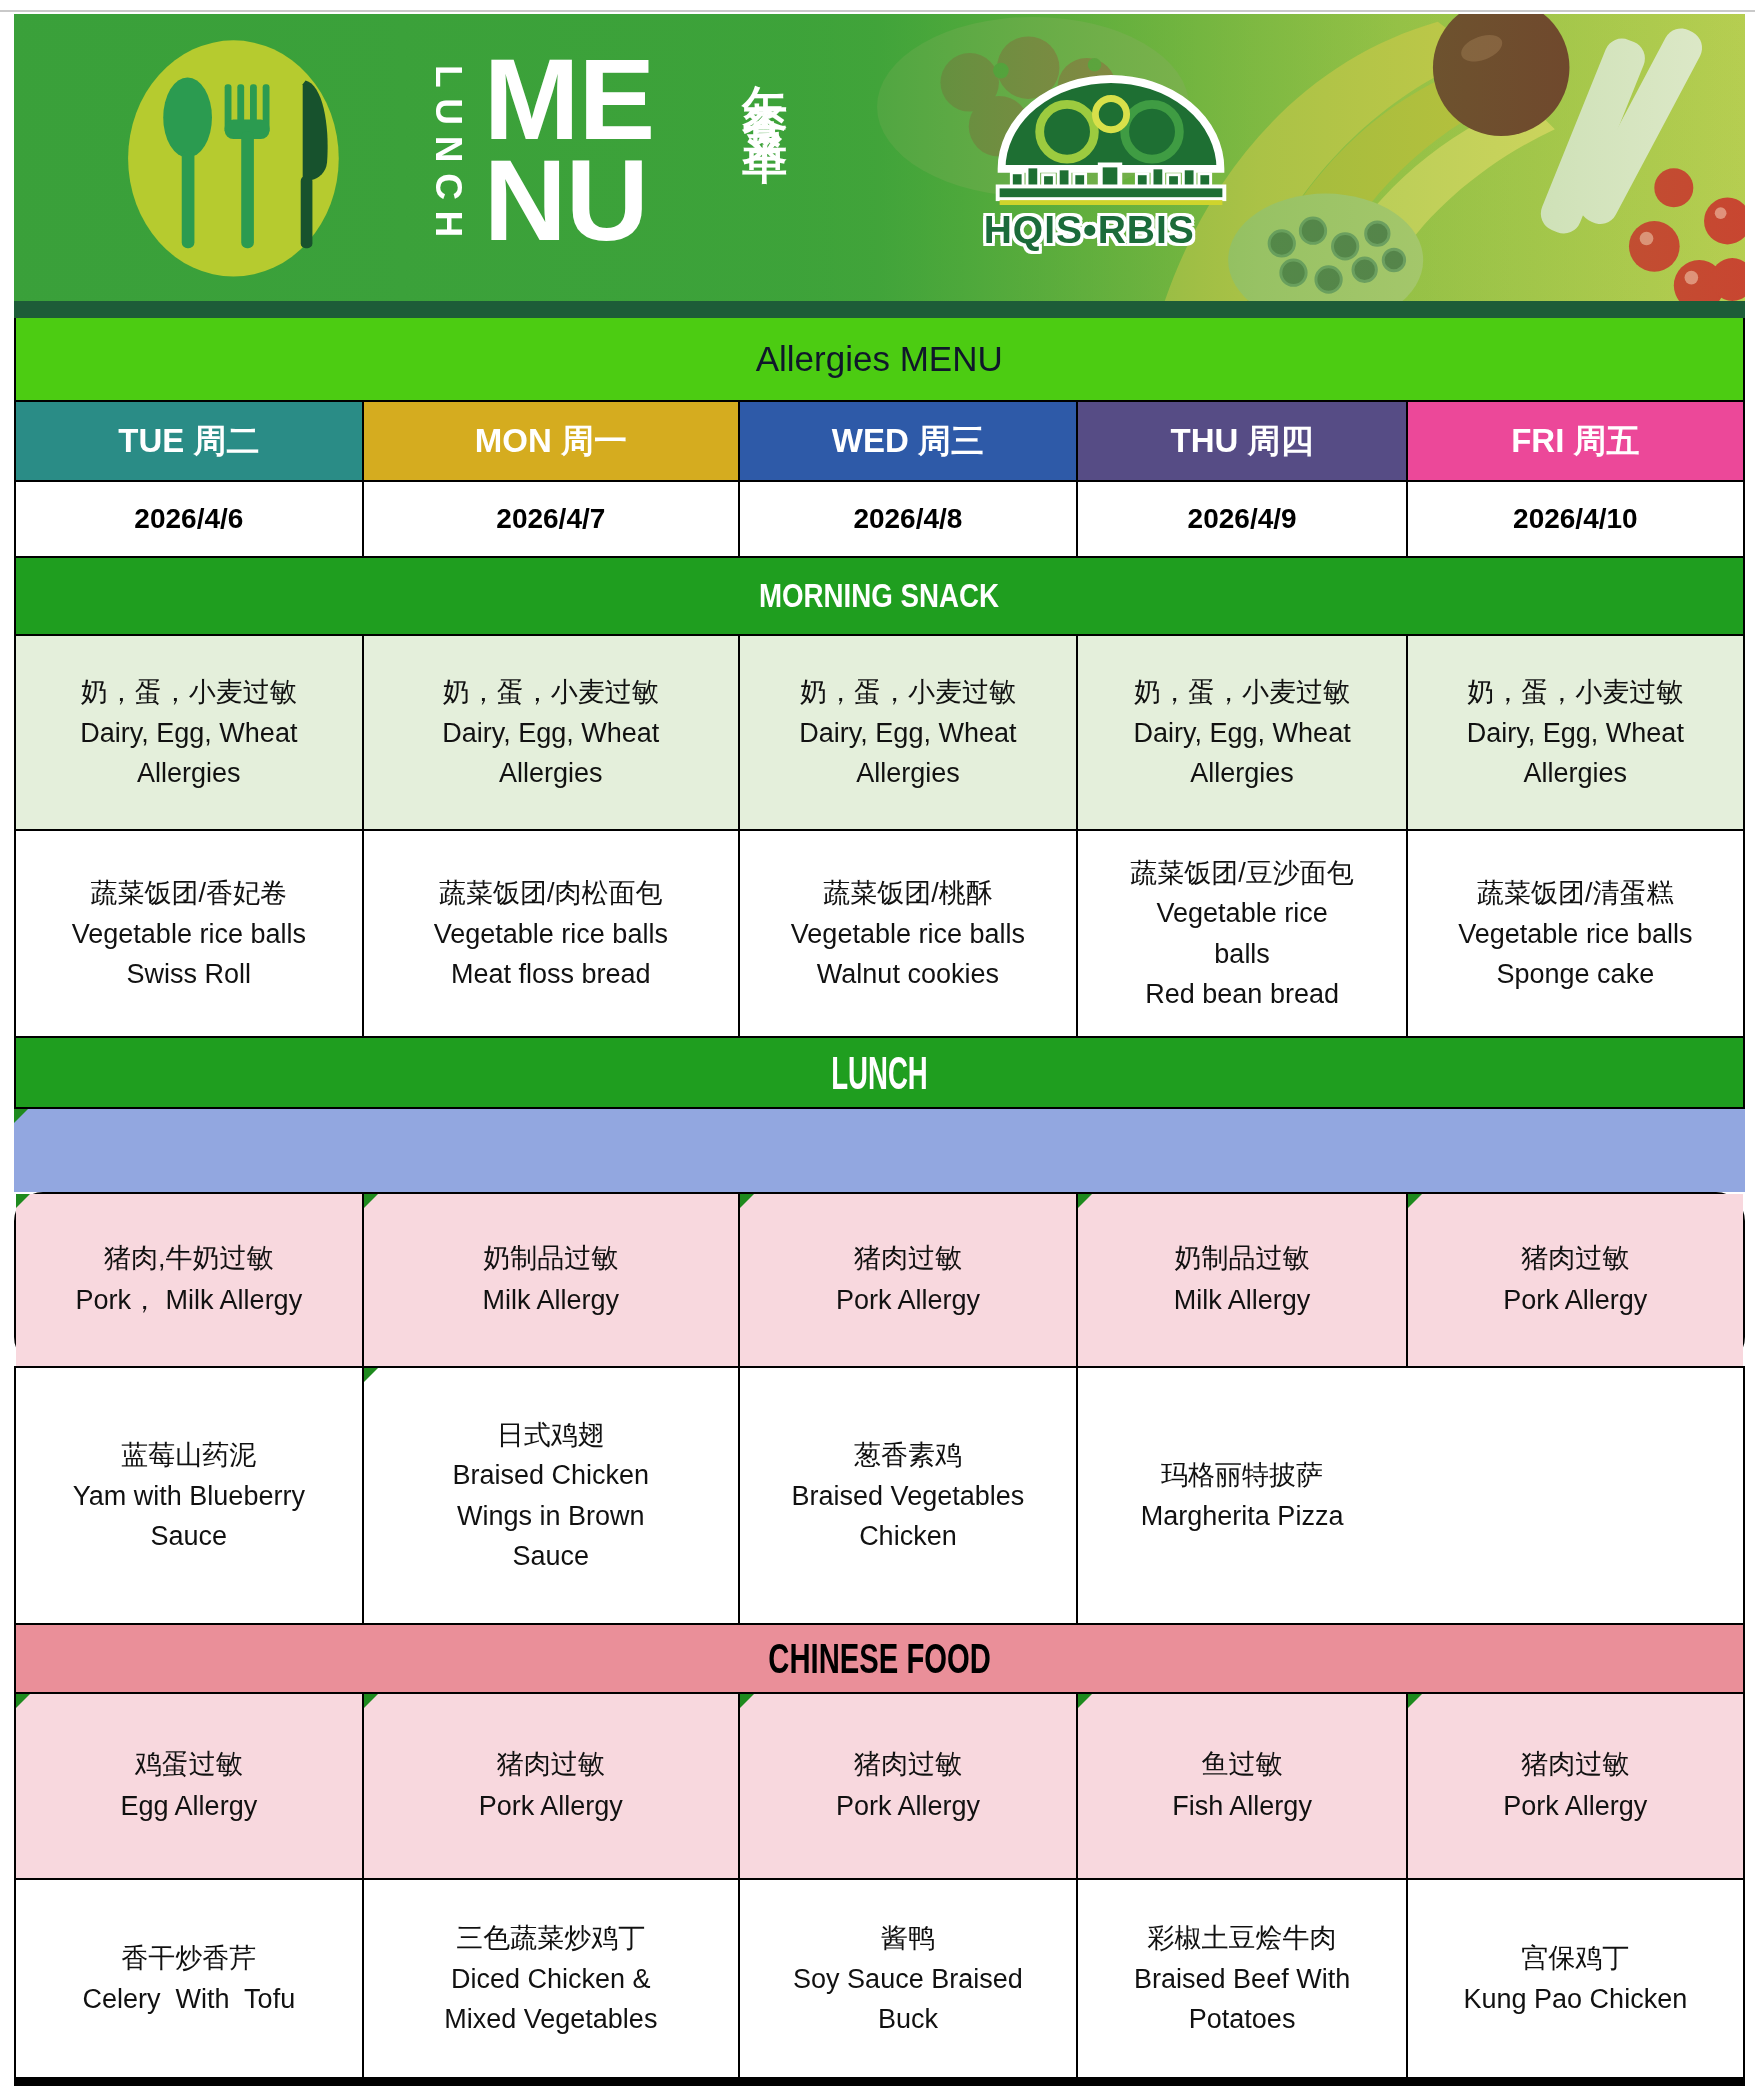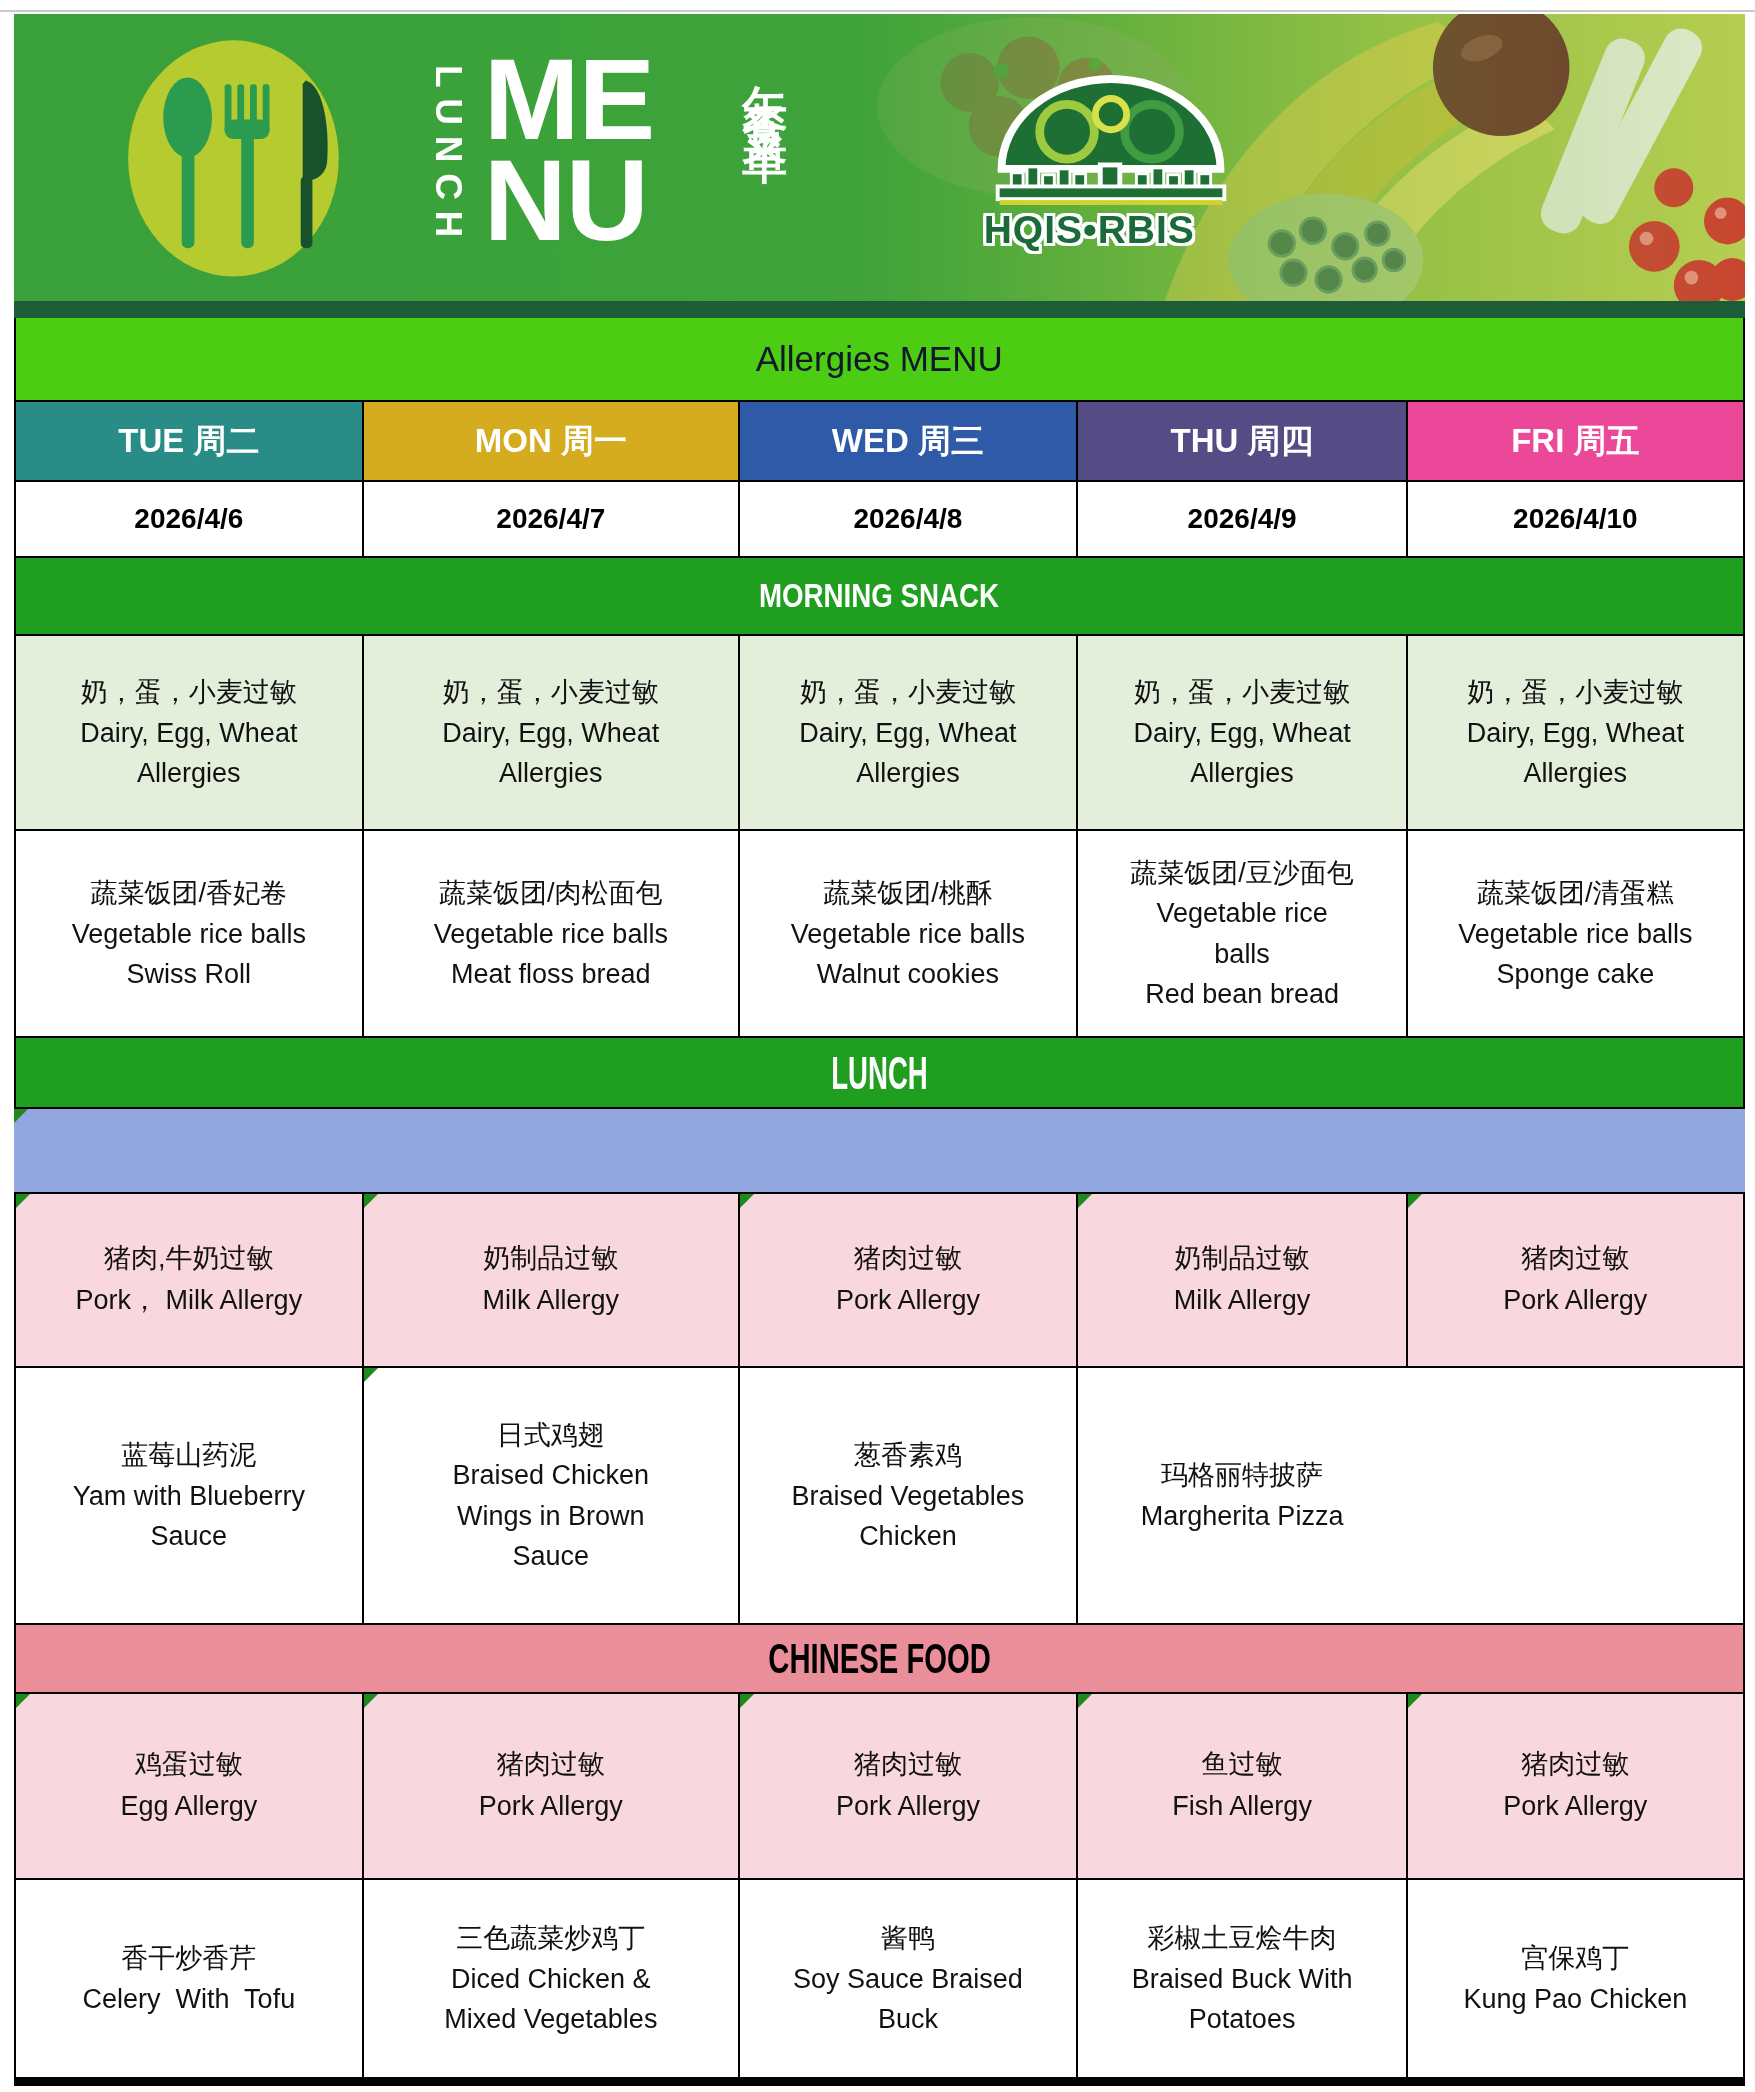--- a/index.html
+++ b/index.html
@@ -68,21 +68,21 @@
   .lunch-bar .t{color:#fff;font-size:46px;font-weight:700;transform:scaleX(.6);}
   .blue-bar{height:83px;background:#92a7e0;border-top:2.9px solid #000;position:relative;}
   .cf-bar{height:69px;background:#ea8f99;}
   .cf-bar .t{color:#000;font-size:43px;font-weight:800;transform:scaleX(.68);}
 
   .ms-allergy-row{height:195px;}
   .ms-allergy-row .cell{background:#e4efdb;font-size:27px;line-height:1.5;}
   .ms-item-row{height:207px;}
   .ms-item-row .cell{background:#fff;font-size:27px;line-height:1.5;}
 
-  .lunch-allergy-row{height:174px;}
+  .lunch-allergy-row{height:174px;border-radius:29px;}
   .lunch-allergy-row .cell{background:#f8d8de;font-size:27px;line-height:1.55;}
   .lunch-item-row{height:257px;}
   .lunch-item-row .cell{background:#fff;font-size:27px;line-height:1.5;}
 
   .cf-allergy-row{height:186px;}
   .cf-allergy-row .cell{background:#f8d8de;font-size:27px;line-height:1.55;}
   .cf-item-row{height:199px;}
   .cf-item-row .cell{background:#fff;font-size:27px;line-height:1.5;}
 
   .bottom-border{width:1731px;height:8.8px;background:#000;}
@@ -335,21 +335,21 @@
   <div class="grid-row cf-item-row">
     <div class="cell">香干炒香芹
 Celery  With  Tofu</div>
     <div class="cell">三色蔬菜炒鸡丁
 Diced Chicken &amp;
 Mixed Vegetables</div>
     <div class="cell">酱鸭
 Soy Sauce Braised
 Buck</div>
     <div class="cell">彩椒土豆烩牛肉
-Braised Buck With
+Braised Beef With
 Potatoes</div>
     <div class="cell">宫保鸡丁
 Kung Pao Chicken</div>
   </div>
 
   <div class="bottom-border"></div>
 </div>
 
 
 </body></html>

